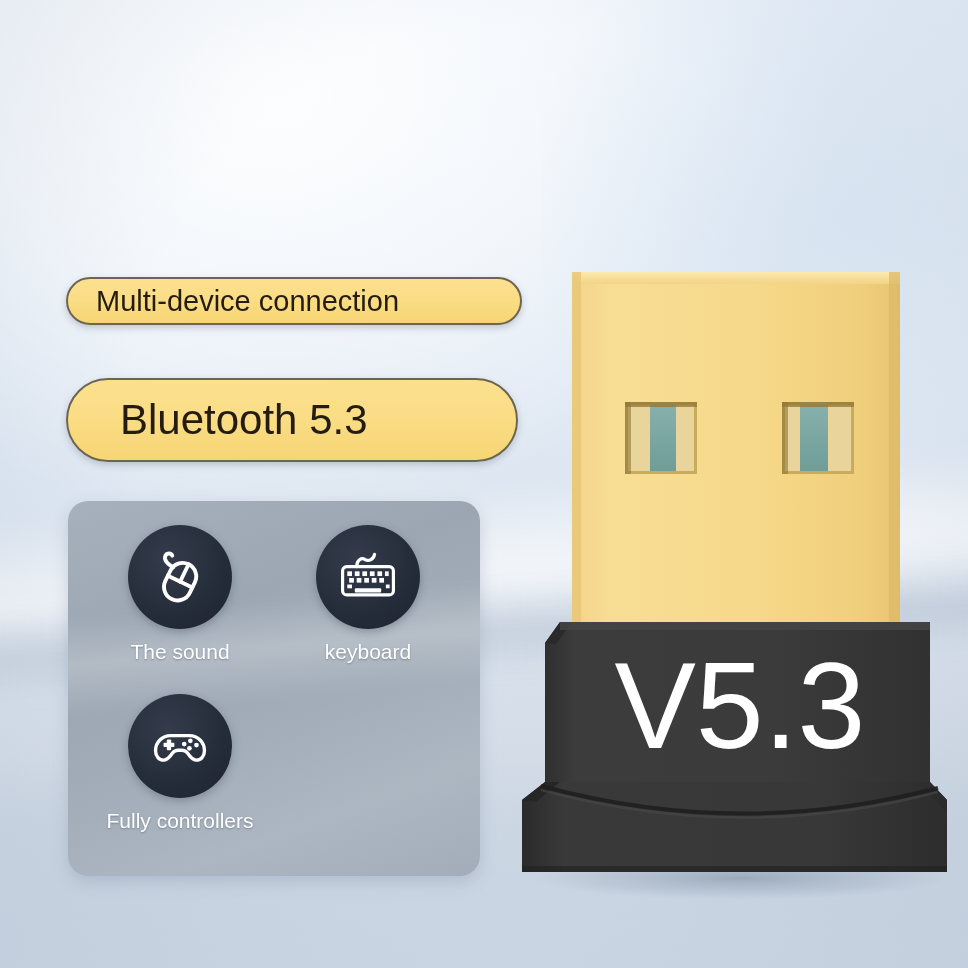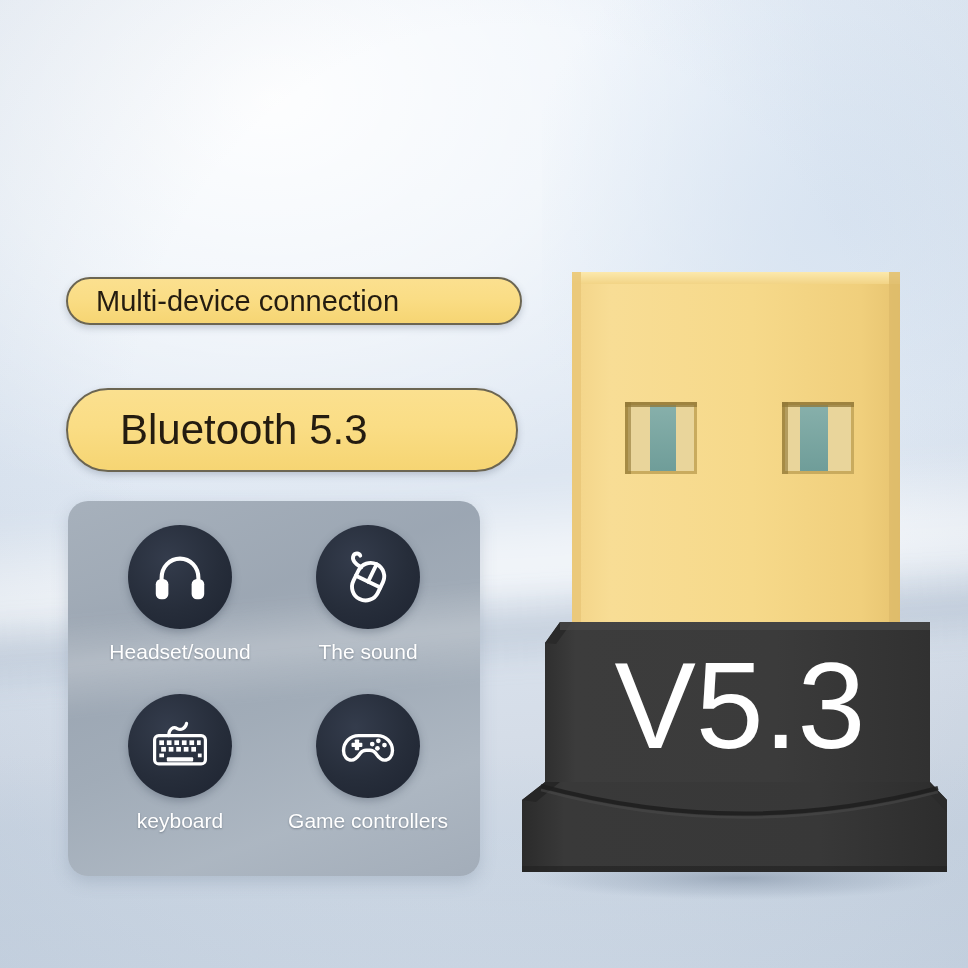--- a/index.html
+++ b/index.html
@@ -133,21 +133,21 @@
   .pill-1 {
     left: 66px;
     top: 277px;
     width: 456px;
     height: 48px;
     padding-left: 28px;
     font-size: 29px;
   }
   .pill-2 {
     left: 66px;
-    top: 388px;
+    top: 378px;
     width: 452px;
     height: 84px;
     padding-left: 52px;
     font-size: 42px;
   }
   .pill-label { white-space: nowrap; }
 
   
   .panel {
     position: absolute;
@@ -235,30 +235,20 @@
     <span class="pill-label">Multi-device connection</span>
   </div>
   <div class="pill pill-2">
     <span class="pill-label">Bluetooth 5.3</span>
   </div>
 
   <div class="panel">
     <div class="panel-sheen"></div>
     <div class="panel-grid">
 
-      <div class="feature">
-        <div class="feature-badge">
-          <svg width="62" height="62" viewBox="0 0 64 64" fill="none" stroke="#ffffff" stroke-width="4.2" stroke-linecap="round" stroke-linejoin="round">
-            <path d="M13 40 V33 C13 21.5 21.5 13 32 13 C42.5 13 51 21.5 51 33 V40"></path>
-            <rect x="7" y="34" width="13" height="21" rx="5.5" fill="#ffffff" stroke="none"></rect>
-            <rect x="44" y="34" width="13" height="21" rx="5.5" fill="#ffffff" stroke="none"></rect>
-          </svg>
-        </div>
-        <div class="feature-label">Headset/sound</div>
-      </div>
 
       <div class="feature">
         <div class="feature-badge">
           <svg width="62" height="62" viewBox="0 0 64 64" fill="none" stroke="#ffffff" stroke-width="4" stroke-linecap="round" stroke-linejoin="round">
             <g transform="rotate(26 33 35)">
               <rect x="19" y="17" width="28" height="40" rx="14"></rect>
               <path d="M33 17 V37"></path>
               <path d="M19 37 H47"></path>
             </g>
             <path d="M25 22 C19 19 15 14 17 10 C18.5 7 23 7 24 10"></path>
@@ -301,21 +291,21 @@
             <g fill="#ffffff" stroke="none">
               <rect x="16.5" y="28.5" width="11.5" height="4.6" rx="1"></rect>
               <rect x="20" y="25" width="4.6" height="11.5" rx="1"></rect>
               <circle cx="45" cy="26.5" r="2.5"></circle>
               <circle cx="51.5" cy="31" r="2.5"></circle>
               <circle cx="44" cy="34.5" r="2.5"></circle>
               <circle cx="38.5" cy="30" r="2.5"></circle>
             </g>
           </svg>
         </div>
-        <div class="feature-label">Game controllers</div>
+        <div class="feature-label">Fully controllers</div>
       </div>
 
     </div>
   </div>
 
   <div class="dongle">
     <svg width="968" height="968" viewBox="0 0 968 968">
       <defs>
         <linearGradient id="goldGrad" x1="0" y1="0" x2="1" y2="0">
           <stop offset="0%" stop-color="#f3d488"></stop>

